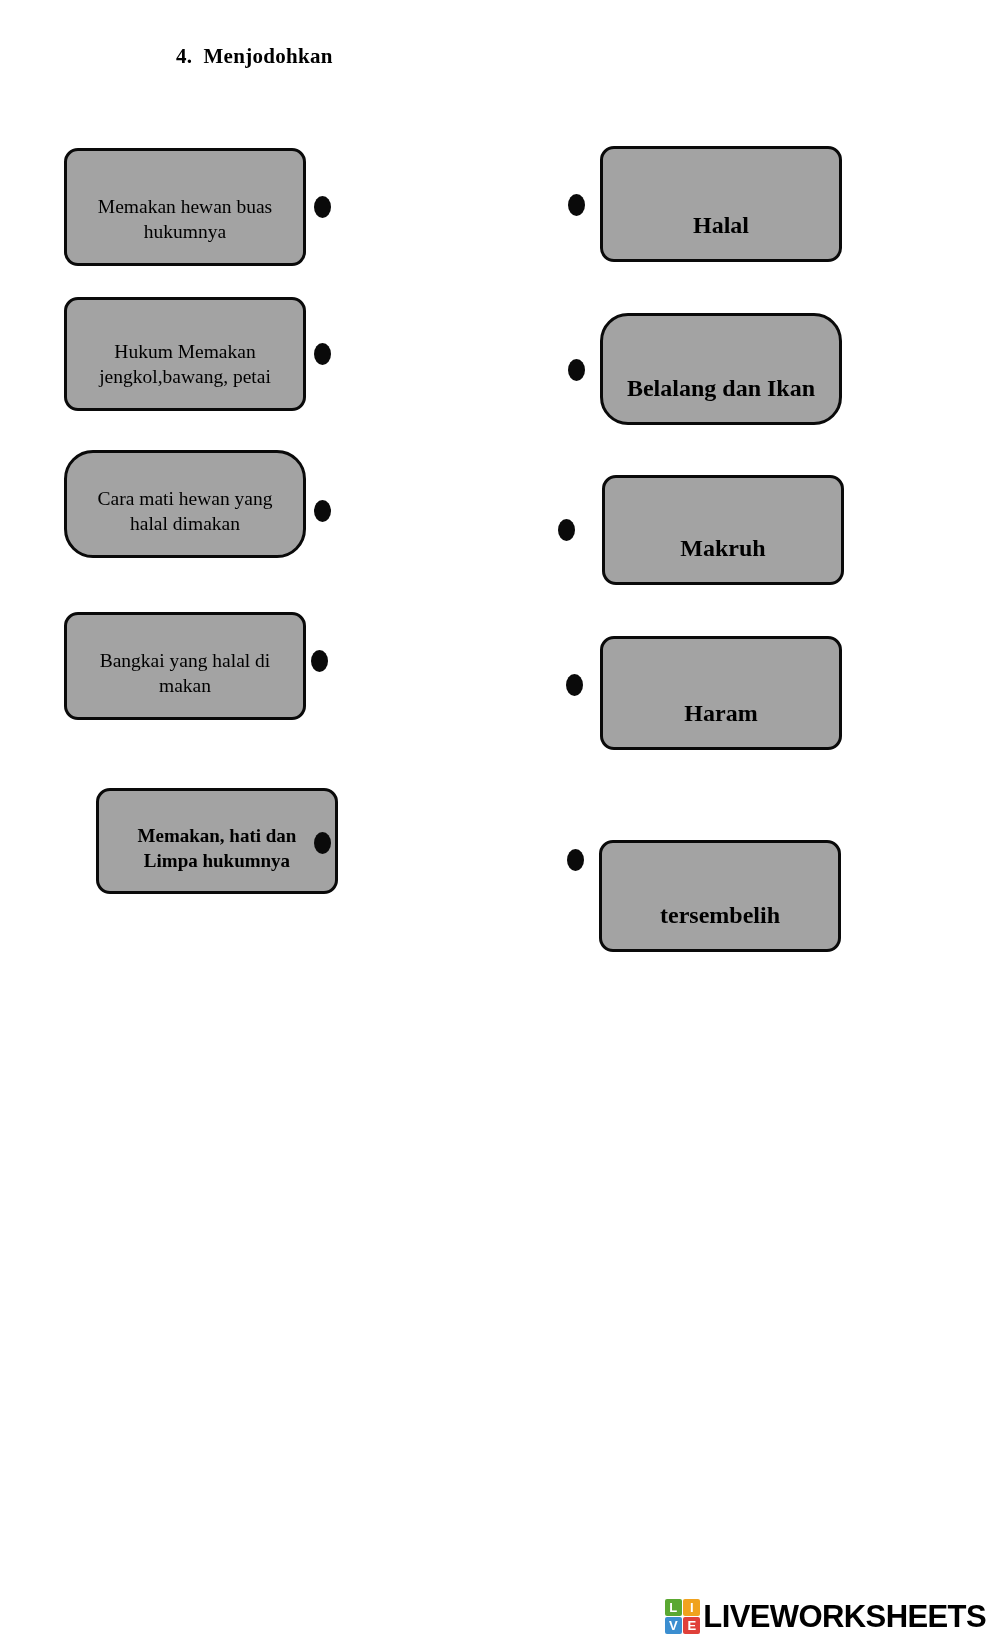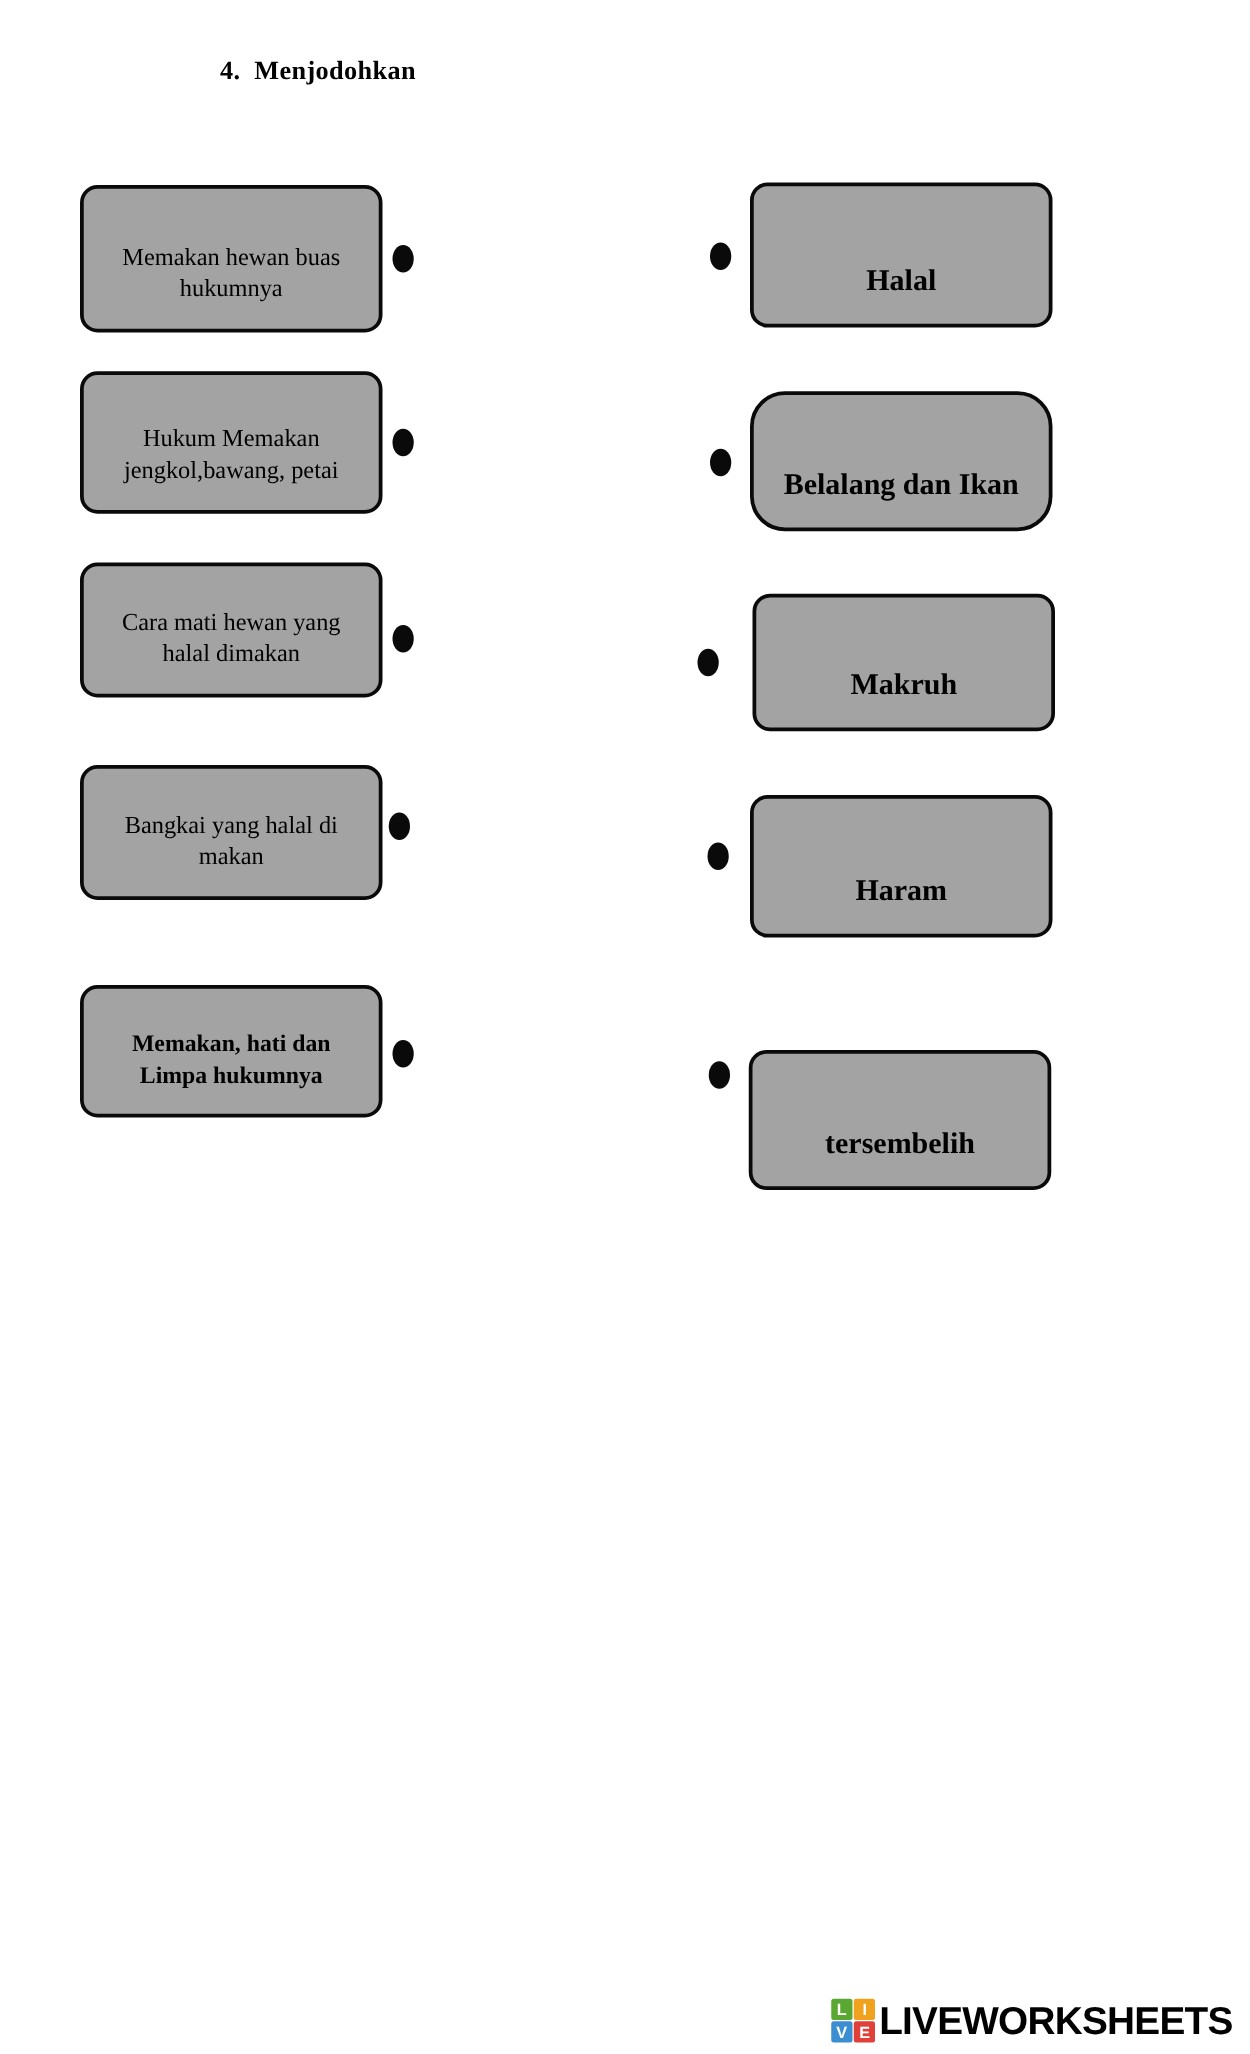--- a/index.html
+++ b/index.html
@@ -141,21 +141,21 @@
       <span class="box-text">Hukum Memakan jengkol,bawang, petai</span>
     </div>
     <div class="dot" style="left:314px; top:46px;"></div>
     <div class="dot" style="left:568px; top:62px;"></div>
     <div class="m-box right-box" style="top: 16px; height: 112px; font-weight: bold; border-radius: 28px;">
       <span class="box-text">Belalang dan Ikan</span>
     </div>
   </div>
 
   <div class="match-row" style="top:450px;">
-    <div class="m-box left-box" style="top: 0px; height: 108px; font-weight: normal;">
+    <div class="m-box left-box" style="top: 0px; height: 108px; font-weight: normal; border-radius: 29px;">
       <span class="box-text">Cara mati hewan yang halal dimakan</span>
     </div>
     <div class="dot" style="left:314px; top:50px;"></div>
     <div class="dot" style="left:558px; top:69px;"></div>
     <div class="m-box right-box" style="left: 602px; top: 25px; height: 110px; font-weight: bold;">
       <span class="box-text">Makruh</span>
     </div>
   </div>
 
   <div class="match-row" style="top:612px;">
@@ -163,21 +163,21 @@
       <span class="box-text">Bangkai yang halal di makan</span>
     </div>
     <div class="dot" style="left:311px; top:38px;"></div>
     <div class="dot" style="left:566px; top:62px;"></div>
     <div class="m-box right-box" style="top: 24px; height: 114px; font-weight: bold;">
       <span class="box-text">Haram</span>
     </div>
   </div>
 
   <div class="match-row" style="top:788px;">
-    <div class="m-box left-box bold-text" style="top: 0px; height: 106px; font-weight: bold;">
+    <div class="m-box left-box bold-text" style="top: 0px; height: 106px; font-weight: bold; margin-left: 32px;">
       <span class="box-text">Memakan, hati dan Limpa hukumnya</span>
     </div>
     <div class="dot" style="left:314px; top:44px;"></div>
     <div class="dot" style="left:567px; top:61px;"></div>
     <div class="m-box right-box" style="left: 599px; top: 16px; height: 112px; font-weight: bold; margin-top: 36px;">
       <span class="box-text">tersembelih</span>
     </div>
   </div>
 
 </div>

